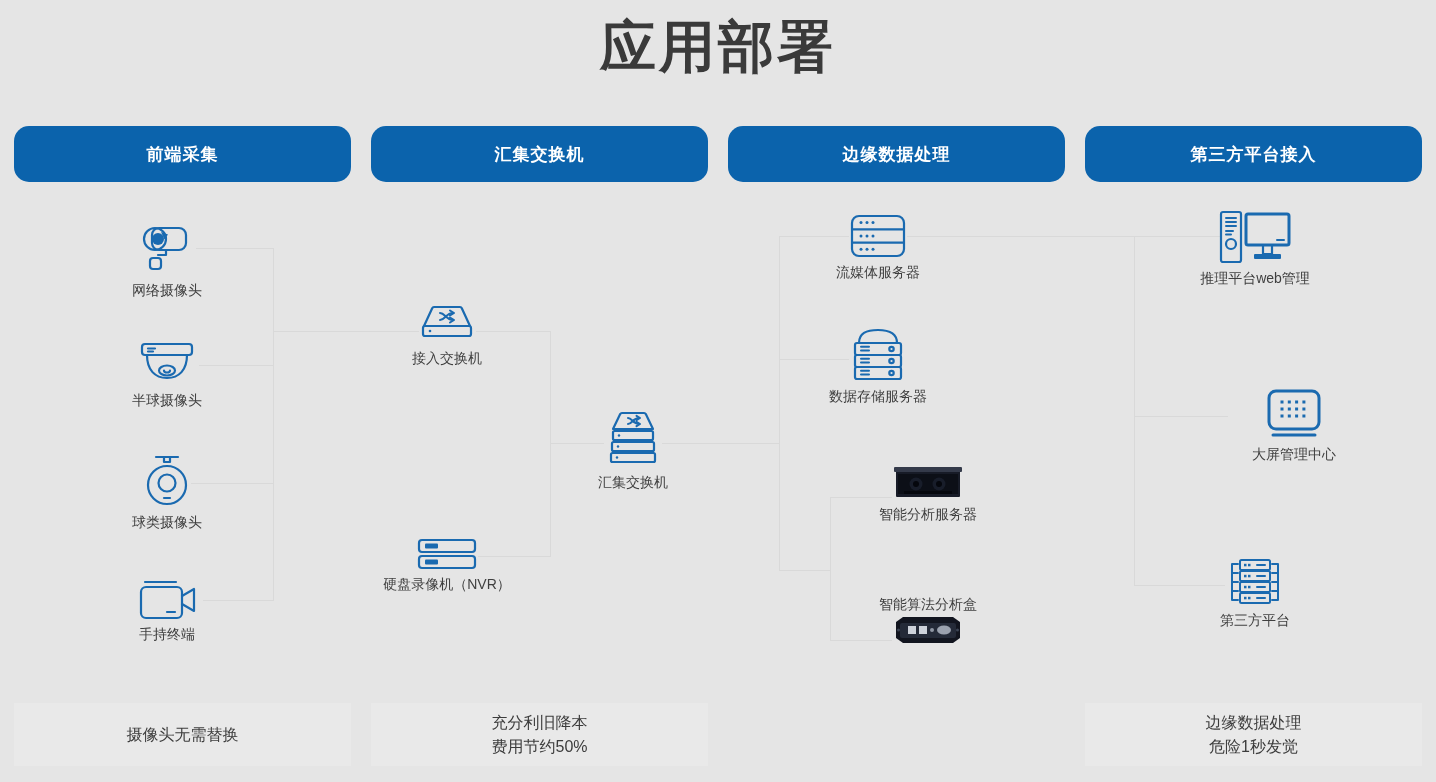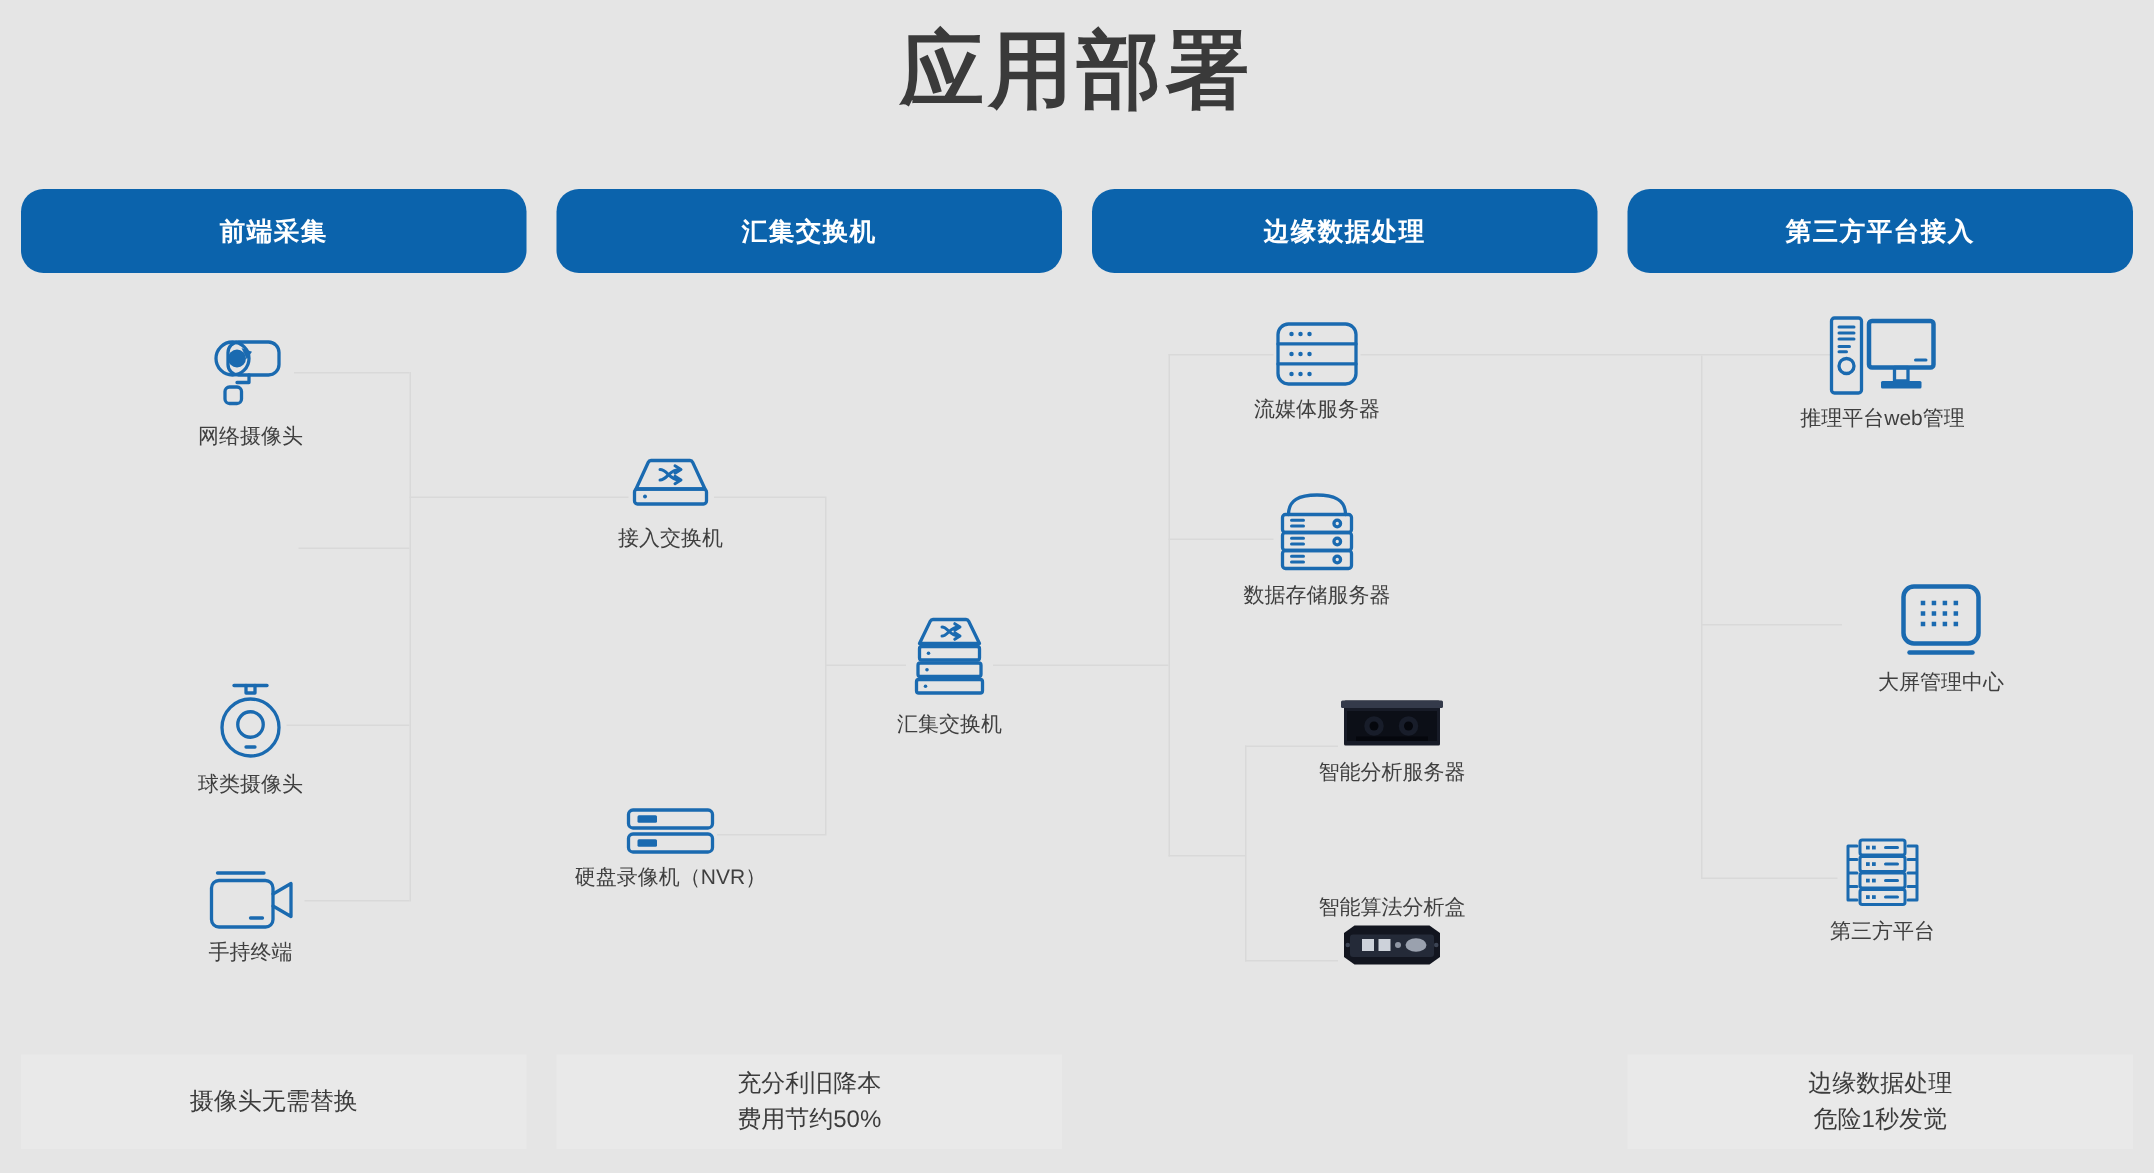--- a/index.html
+++ b/index.html
@@ -78,20 +78,30 @@
       <circle cx="16" cy="15" r="11"></circle>
       <rect x="13" y="4" width="34" height="22" rx="7"></rect>
       <circle class="fill" cx="19" cy="15" r="6"></circle>
       <path class="fill" d="M22 8 l7 2.5 -3.5 5 z"></path>
       <path d="M27 26 v5 h-8"></path>
       <rect x="11" y="34" width="11" height="11" rx="3"></rect>
     </svg>
     <div class="lbl">网络摄像头</div>
   </div>
 
+  <div class="node" style="left:72px;top:342px">
+    <svg class="ic" width="54" height="44" viewBox="0 0 54 44">
+      <rect x="2" y="2" width="50" height="11" rx="3"></rect>
+      <path d="M8 6.5 h7 M8 9.5 h5"></path>
+      <path d="M7 13 C7 28 15 36 27 36 C39 36 47 28 47 13"></path>
+      <ellipse cx="27" cy="28.5" rx="8" ry="5"></ellipse>
+      <path d="M24 28.5 a3 2 0 0 0 6 0"></path>
+    </svg>
+    <div class="lbl">半球摄像头</div>
+  </div>
 
   <div class="node" style="left:72px;top:454px">
     <svg class="ic" width="48" height="54" viewBox="0 0 48 54">
       <path d="M13 3 h22"></path>
       <path d="M21 3 v5 h6 v-5"></path>
       <circle cx="24" cy="31" r="19"></circle>
       <circle cx="24" cy="29" r="8.5"></circle>
       <path d="M21 44 h6"></path>
     </svg>
     <div class="lbl">球类摄像头</div>

